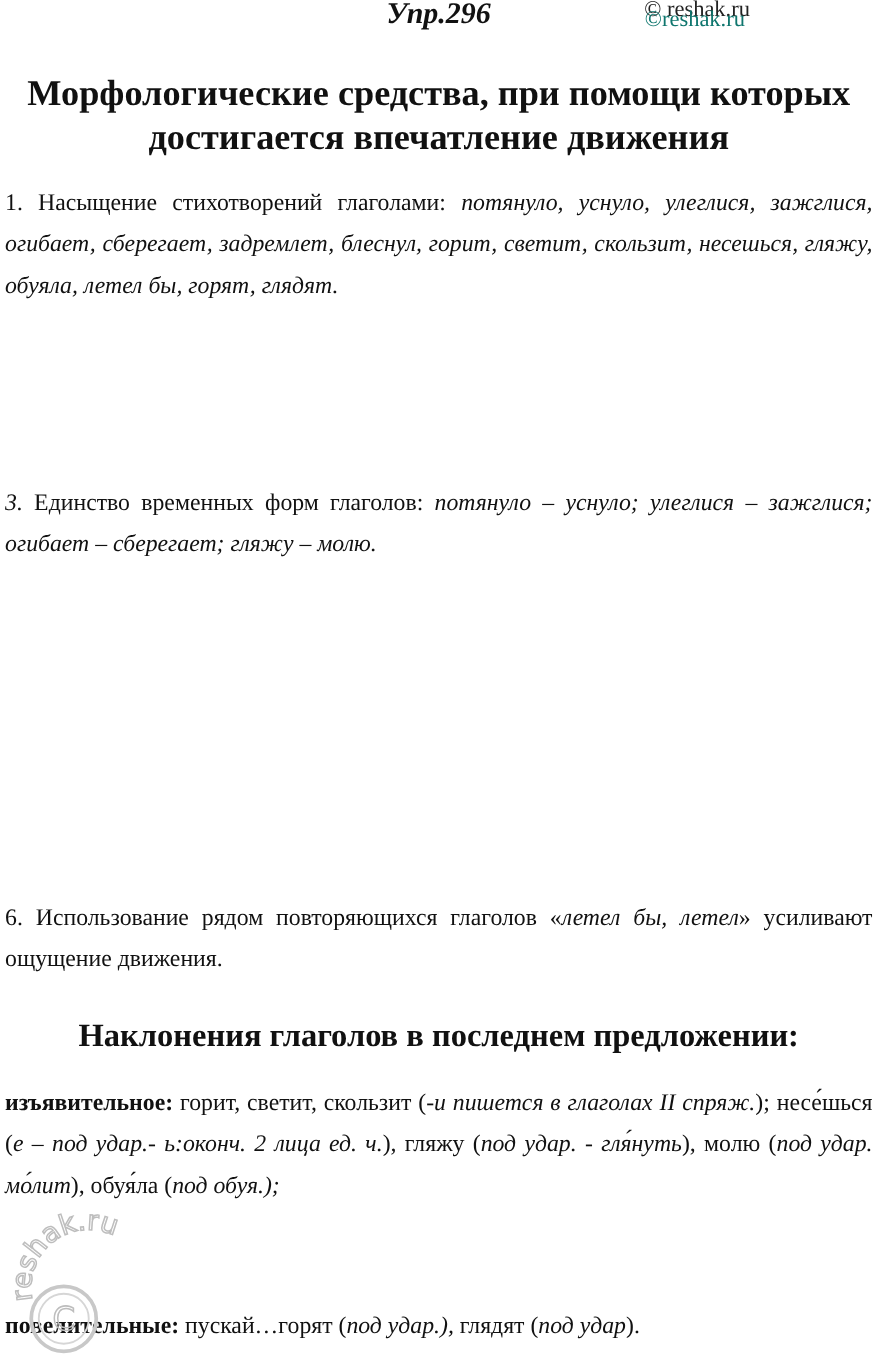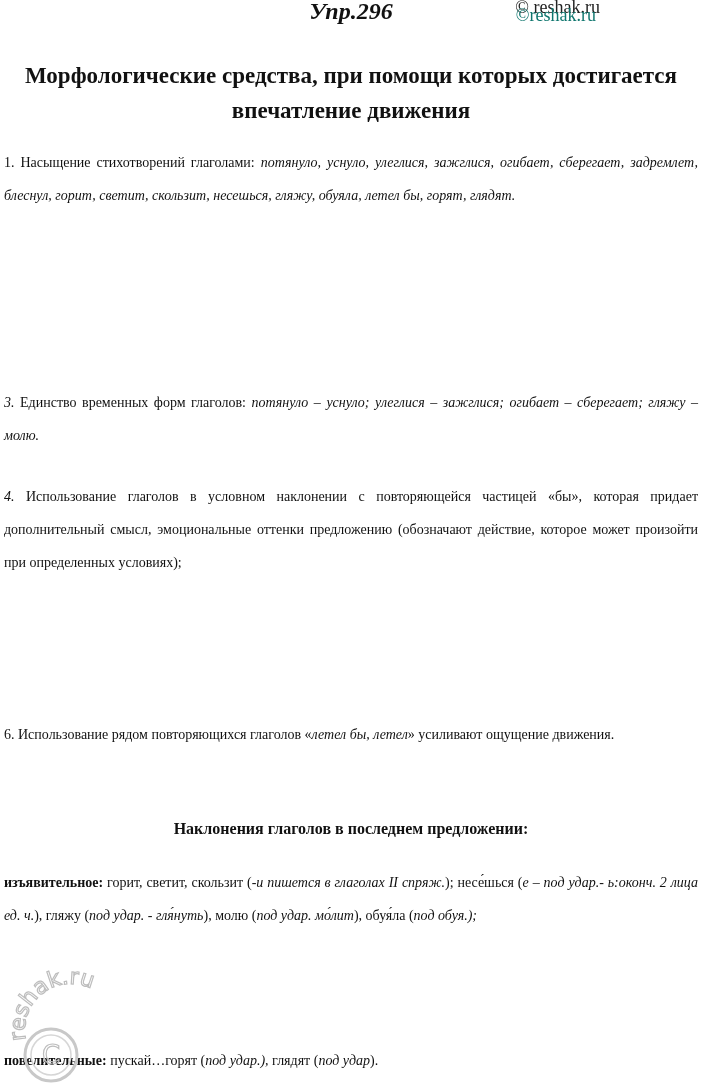--- a/index.html
+++ b/index.html
@@ -41,39 +41,39 @@
       white-space: nowrap;
     }
     .wm-top.a { top: -2px; right: 2px; }
     .wm-top.b { top: 6px; right: 6px; color: #0f766e; }
     .heading {
       position: absolute;
       left: 0;
       width: 702px;
       text-align: center;
       font-weight: bold;
-      font-size: 23px;
+      font-size: 29px;
       line-height: 35px;
     }
     .h1 { top: 58px; }
     .para {
       position: absolute;
       left: 4px;
       width: 694px;
-      font-size: 14px;
+      font-size: 19px;
       line-height: 33px;
       text-align: justify;
     }
     .p1 { top: 146px; }
     .p2 { top: 266px; }
     .p3 { top: 386px; }
     .p4 { top: 480px; }
     .p5 { top: 628px; }
     .p6 { top: 718px; }
-    .h2 { top: 811px; font-size: 16px; }
+    .h2 { top: 811px; font-size: 26px; }
     .m1 { top: 866px; }
     .m2 { top: 995px; }
     .m3 { top: 1044px; }
     i, .it { font-style: italic; }
     .bi { font-weight: bold; }
     .watermark {
       position: absolute;
       left: 6px;
       top: 960px;
       width: 140px;
@@ -98,24 +98,20 @@
     <i>потянуло, уснуло, улеглися, зажглися, огибает, сберегает, задремлет, блеснул, горит, светит, скользит, несешься, гляжу, обуяла, летел бы, горят, глядят.</i>
   </div>
 
 
   <div class="para p3">
     <i>3.</i>
     <span>Единство временных форм глаголов:</span>
     <i>потянуло – уснуло; улеглися – зажглися; огибает – сберегает; гляжу – молю.</i>
   </div>
 
-  <div class="para p4">
-    <i>4.</i>
-    <span>Использование глаголов в условном наклонении с повторяющейся частицей «бы», которая придает дополнительный смысл, эмоциональные оттенки предложению (обозначают действие, которое может произойти при определенных условиях);</span>
-  </div>
 
 
   <div class="para p6"><span>6.</span> <span>Использование рядом повторяющихся глаголов «</span><i>летел бы, летел</i><span>» усиливают ощущение движения.</span></div>
 
   <div class="heading h2">Наклонения глаголов в последнем предложении:</div>
 
   <div class="para m1"><span class="bi">изъявительное:</span><span> горит, светит, скользит (-</span><i>и пишется в глаголах II спряж.</i><span>); несе́шься (</span><i>е – под удар.- ь:оконч. 2 лица ед. ч.</i><span>), гляжу (</span><i>под удар. - гля́нуть</i><span>), молю (</span><i>под удар. мо́лит</i><span>), обуя́ла (</span><i>под обуя.</i><i>);</i></div>
 
 
   <div class="para m3"><span class="bi">повелительные:</span><span> пускай…горят (</span><i>под удар.),</i><span> глядят (</span><i>под удар</i><span>).</span></div>

